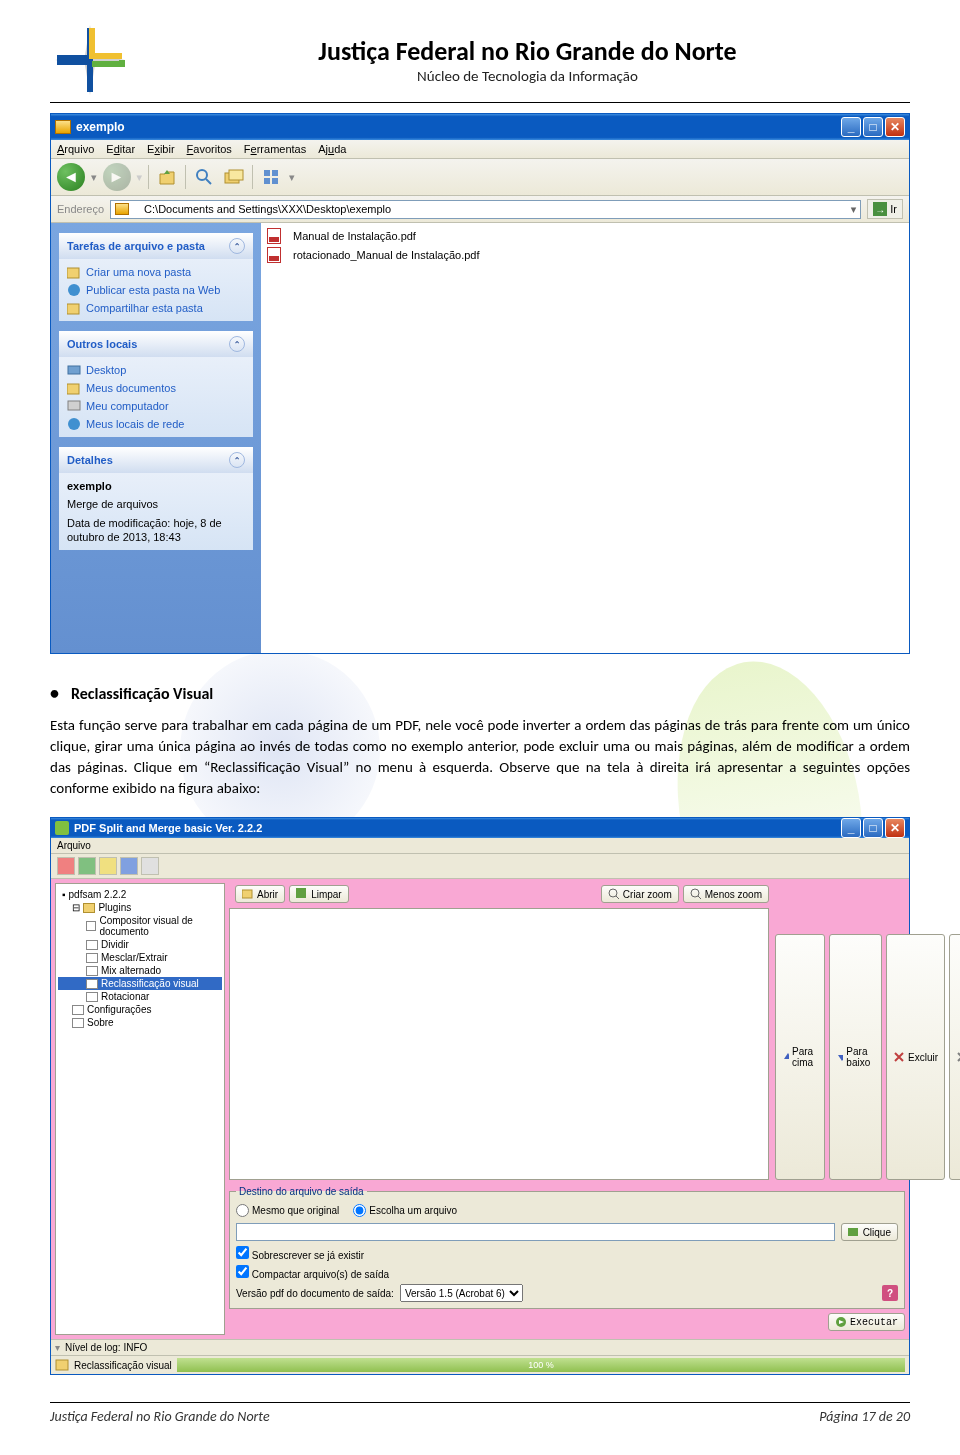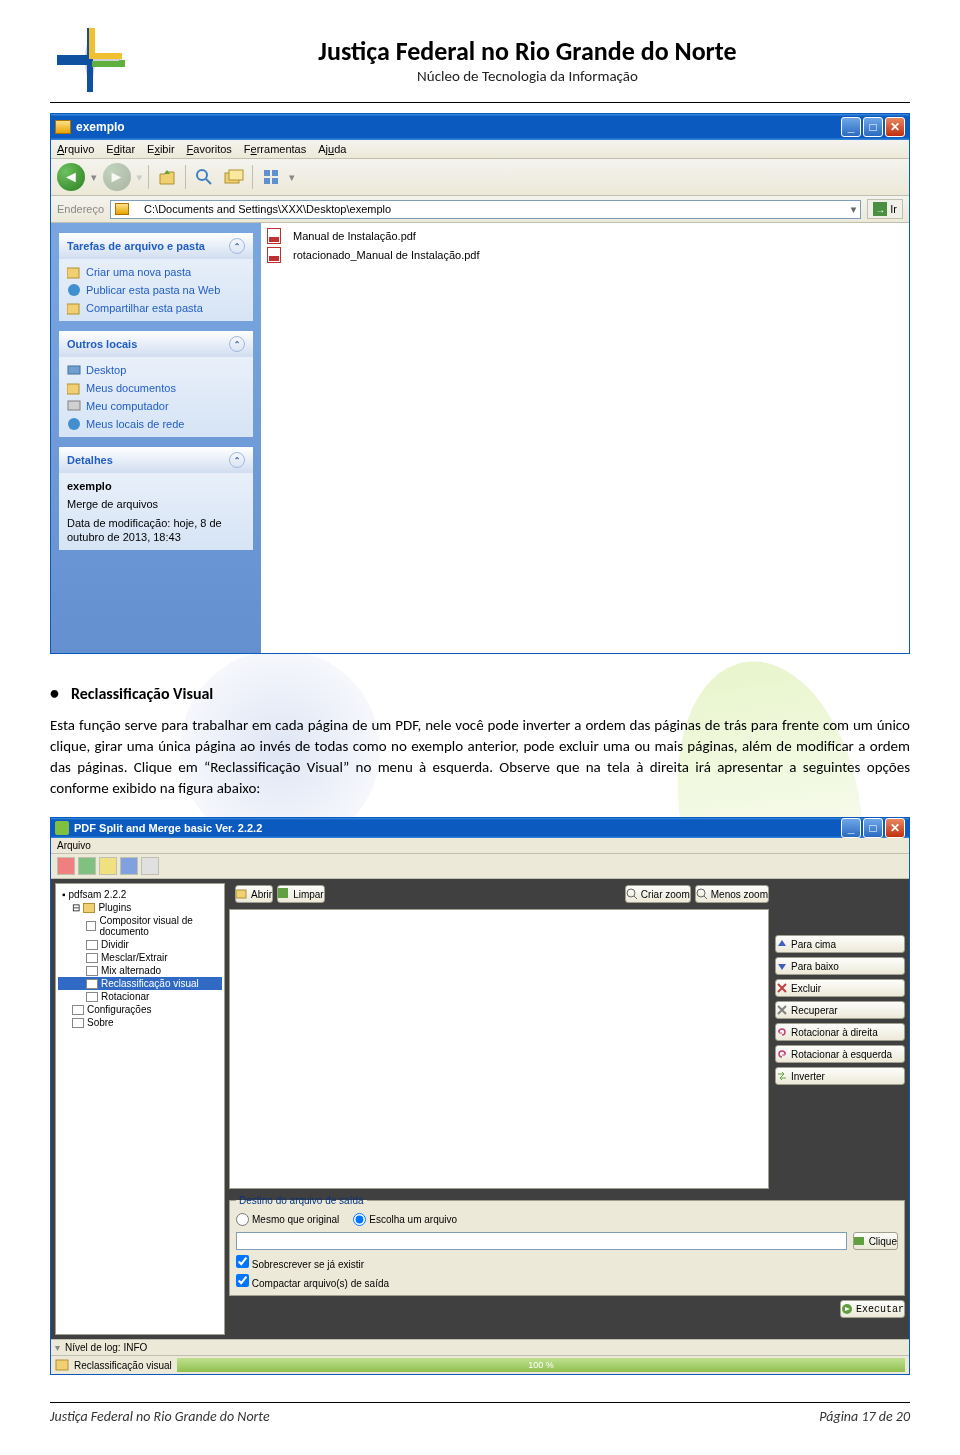--- a/index.html
+++ b/index.html
@@ -55,40 +55,40 @@
   .pdficon { width: 14px; height: 16px; background: #fff; border: 1px solid #c03030; position: relative; }
   .pdficon::after { content: ''; position: absolute; bottom: 1px; left: 1px; right: 1px; height: 5px; background: #c03030; }
 
   
   .body-text { margin-top: 30px; position: relative; z-index: 1; }
   .section-h { font-size: 16px; font-weight: bold; margin-bottom: 12px; display: flex; align-items: flex-start; gap: 12px; }
   .bullet { font-size: 18px; line-height: 1; }
   .para { font-size: 15px; text-align: justify; line-height: 1.4; color: #000; }
 
   
-  .pdfsam { margin-top: 18px; border: 1px solid #0a5ac0; font-family: Tahoma, sans-serif; font-size: 10px; background: #404040; position: relative; z-index: 1; }
+  .pdfsam { margin-top: 18px; border: 1px solid #0a5ac0; font-family: Tahoma, sans-serif; font-size: 10px; background: #f9a8d4; position: relative; z-index: 1; }
   .pdfsam .titlebar { height: 20px; font-size: 11px; }
   .pdfsam .titlebar .appicon { width: 14px; height: 14px; background: #80c040; border-radius: 2px; margin-right: 5px; }
   .psmenu { background: #ece9d8; padding: 2px 6px; border-bottom: 1px solid #c0c0b0; }
   .pstool { background: #ece9d8; padding: 3px 6px; display: flex; gap: 3px; border-bottom: 1px solid #c0c0b0; }
   .pstool .tb { width: 18px; height: 18px; border: 1px solid #c0c0b0; }
   .psbody { display: flex; height: 460px; }
   .pstree { width: 170px; background: #fff; border: 1px solid #a0a090; margin: 4px; padding: 4px 2px; font-size: 10px; }
   .pstree .tnode { padding: 1px 0 1px 4px; display: flex; align-items: center; gap: 3px; }
   .pstree .indent1 { padding-left: 14px; }
   .pstree .indent2 { padding-left: 28px; }
   .pstree .sel { background: #316ac5; color: #fff; }
   .tnode .tic { width: 12px; height: 10px; background: #f0d070; border: 1px solid #b09030; }
   .tnode .tic.doc { background: #fff; border: 1px solid #888; }
   .psmain { flex: 1; display: flex; flex-direction: column; margin: 4px 4px 4px 0; }
   .pstop { display: flex; gap: 6px; height: 280px; }
   .preview { flex: 1; background: #fff; border: 1px solid #a0a090; position: relative; }
-  .psbtn { background: linear-gradient(#fdfdfb, #ece9d8); border: 1px solid #a0a090; border-radius: 3px; padding: 2px 0; display: flex; align-items: center; gap: 3px; font-size: 10px; }
+  .psbtn { background: linear-gradient(#fdfdfb, #ece9d8); border: 1px solid #a0a090; border-radius: 3px; padding: 2px 6px; display: flex; align-items: center; gap: 3px; font-size: 10px; }
   .psbtn .bi { width: 12px; height: 12px; }
-  .sidebtns { width: 130px; display: flex; flex-direction: column; gap: 4px; padding-top: 26px; }
+  .sidebtns { width: 130px; display: flex; flex-direction: row; gap: 4px; padding-top: 26px; }
   .sidebtns .psbtn { justify-content: flex-start; }
   .psdest { border: 1px solid #a0a090; margin-top: 6px; padding: 4px 6px; font-size: 10px; background: #ece9d8; }
   .psdest legend, .psdest .grp-title { font-size: 10px; color: #003080; padding: 0 3px; }
   .destrow { display: flex; align-items: center; gap: 14px; padding: 3px 0; }
   .destrow label { display: flex; align-items: center; gap: 3px; }
   .destinput { flex: 1; height: 18px; background: #fff; border: 1px solid #7f9db9; margin: 3px 0; }
   .navbtn { margin-left: auto; }
   .chkrow { display: flex; align-items: center; gap: 4px; padding: 2px 0; }
   .selrow { display: flex; align-items: center; gap: 6px; padding: 2px 0; }
   .selrow select { font-size: 10px; height: 18px; }
@@ -452,20 +452,25 @@
                 </svg>
                 <span>Clique</span>
               </div>
           </div>
           <div class="chkrow">
               <label><input type="checkbox" checked="" style=""> <span>Sobrescrever se já existir</span></label>
             </div>
           <div class="chkrow">
               <label><input type="checkbox" checked="" style=""> <span>Compactar arquivo(s) de saída</span></label>
             </div>
+          <div class="selrow">
+            <span>Versão pdf do documento de saída:</span>
+            <select><option>Versão 1.5 (Acrobat 6)</option></select>
+            <div class="help">?</div>
+          </div>
         </fieldset>
         <div class="execrow">
           <div class="psbtn">
               <svg class="bi">
                 <circle cx="6" cy="6" r="5" fill="#60a040"></circle>
                 <path d="M4 4 L9 6 L4 8 Z" fill="#fff"></path>
               </svg>
               <span>Executar</span>
             </div>
         </div>

